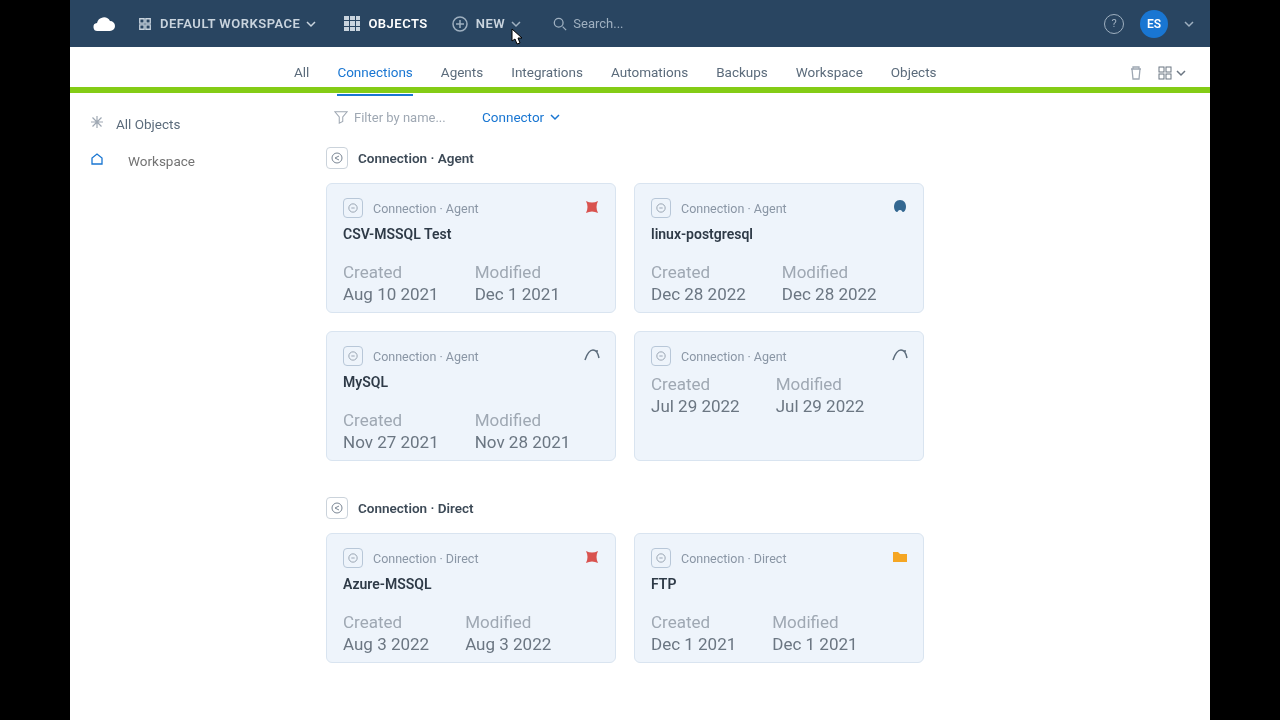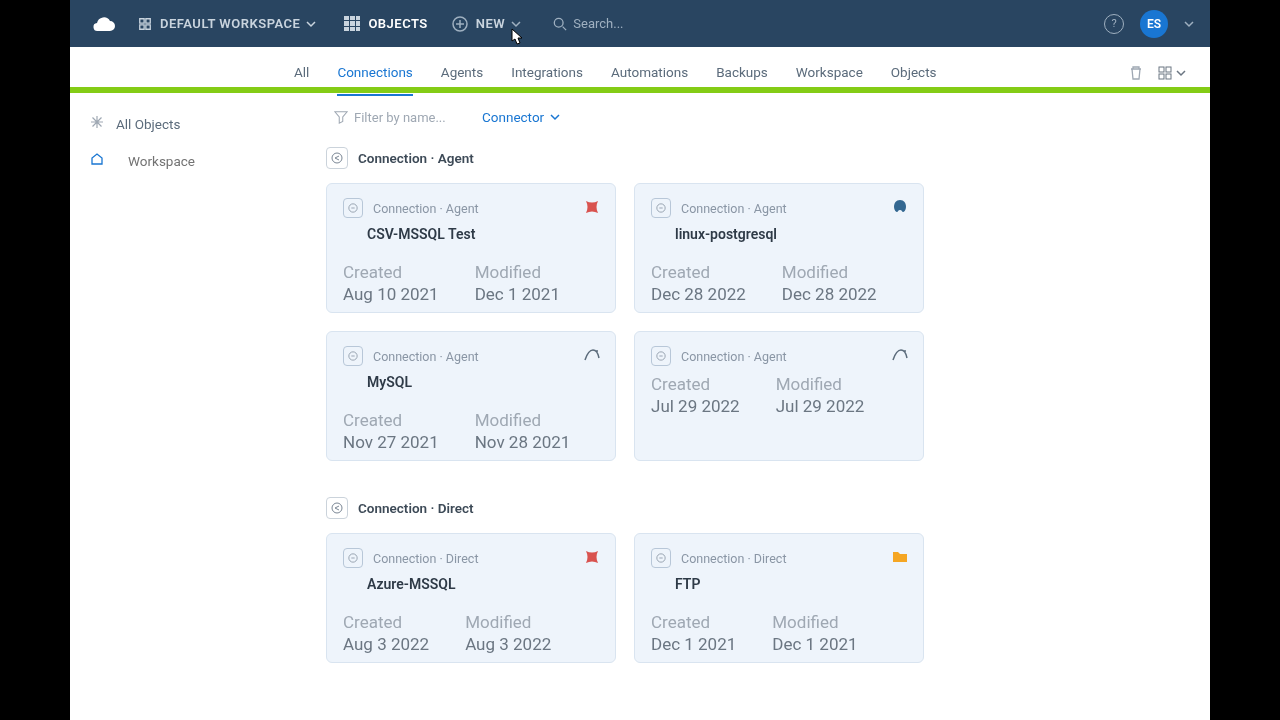--- a/index.html
+++ b/index.html
@@ -53,21 +53,21 @@
 .group-header { display: flex; align-items: center; padding: 6px 0 14px 0; }
 .group-icon { width: 22px; height: 22px; border: 1px solid #cbd3db; border-radius: 4px; display: flex; align-items: center; justify-content: center; margin-right: 10px; color: #7a8694; }
 .group-title { font-size: 13.5px; font-weight: 600; color: #3d4a57; }
 
 .card-grid { display: flex; flex-wrap: wrap; gap: 18px; margin-bottom: 30px; }
 .card { width: 290px; height: 130px; background: #eef4fb; border: 1px solid #d9e4f0; border-radius: 6px; padding: 14px 16px; cursor: pointer; position: relative; }
 .card-top { display: flex; align-items: center; margin-bottom: 8px; }
 .card-type-ic { width: 20px; height: 20px; border: 1px solid #b8c7d8; border-radius: 4px; display: flex; align-items: center; justify-content: center; margin-right: 10px; color: #8a96a5; }
 .card-type-label { font-size: 12.5px; color: #8a96a5; }
 .card-corner-ic { position: absolute; right: 14px; top: 14px; width: 18px; height: 18px; }
-.card-title { font-size: 14px; font-weight: 600; color: #2e3a47; margin-bottom: 20px; margin-left: 24px; }
+.card-title { font-size: 14px; font-weight: 600; color: #2e3a47; margin-bottom: 20px; }
 .card-meta { display: flex; gap: 36px; }
 .meta-col { font-size: 17px; }
 .meta-label { color: #9fa8b3; margin-bottom: 2px; }
 .meta-val { color: #6b7682; }
 </style>
 </head>
 <body>
 
 <div class="viewport">
 

